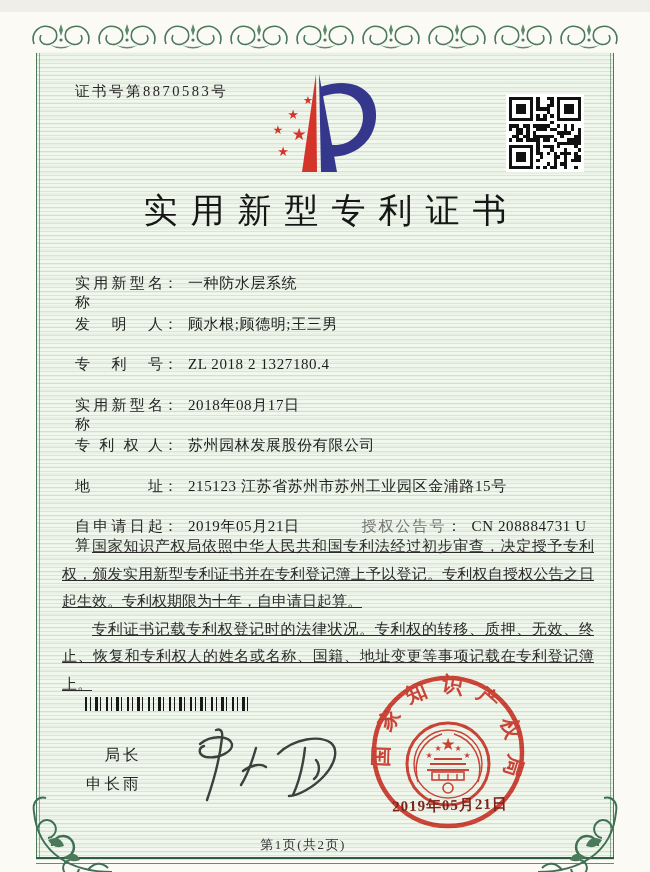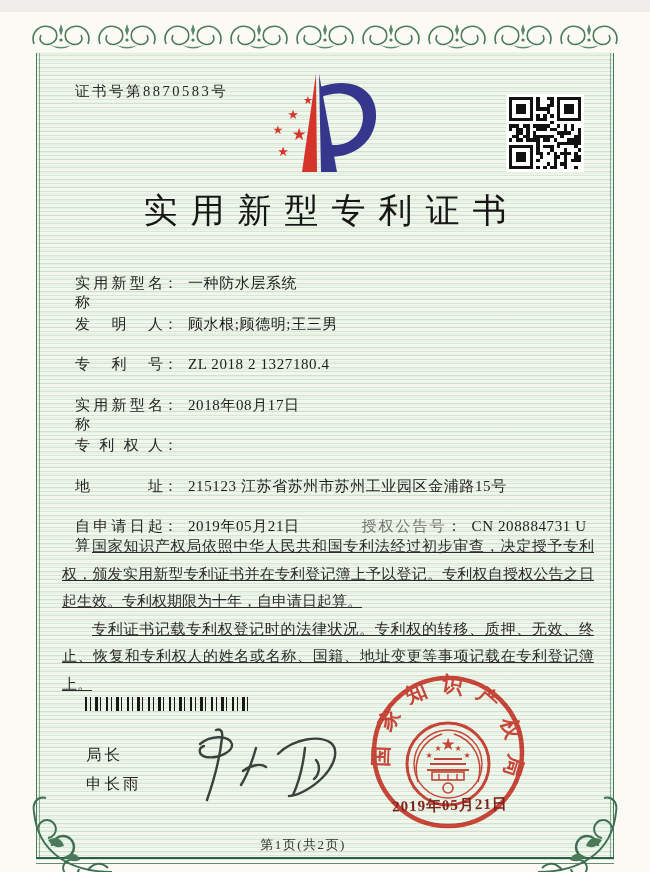--- a/index.html
+++ b/index.html
@@ -37,21 +37,21 @@
   .fpair2{display:flex;align-items:baseline;margin-left:62px;}
   .fpair2 .flabel2{letter-spacing:2px;color:#737373;font-family:Liberation Serif, serif;}
   
   .body-text{position:absolute;left:62px;right:56px;top:521px;font-size:15px;line-height:27.5px;
              text-align:justify;color:#2b2b2b;}
   .body-text p{margin:0;text-indent:2em;text-decoration:underline;}
   
   .barcode{position:absolute;left:85px;top:685px;width:167px;height:14px;
     background:repeating-linear-gradient(90deg,#191919 0 2px,rgba(0,0,0,0) 2px 5px,#191919 5px 6px,
       rgba(0,0,0,0) 6px 10px,#191919 10px 13px,rgba(0,0,0,0) 13px 15px,#191919 15px 16px,rgba(0,0,0,0) 16px 21px);}
-  .signer{position:absolute;left:86px;top:728px;font-size:15.5px;letter-spacing:3px;line-height:29px;color:#252525;}
+  .signer{position:absolute;left:86px;top:728px;font-size:15.5px;letter-spacing:3px;line-height:29px;color:#252525;text-align:right;}
   .signature{position:absolute;left:178px;top:706px;}
   .seal{position:absolute;left:368px;top:660px;mix-blend-mode:multiply;opacity:.92;}
   .seal-date{position:absolute;left:392px;top:784px;font-size:15px;font-weight:bold;color:#7c241c;
              letter-spacing:1px;transform:rotate(-1.5deg);}
   .footer{position:absolute;left:0;right:0;bottom:30px;text-align:center;font-size:13px;
           letter-spacing:1.5px;color:#333;transform:translateX(-22px);}
 </style>
 </head>
 <body>
 
@@ -287,20 +287,21 @@
       <span class="fvalue">ZL 2018 2 1327180.4</span>
     </div>
     <div class="frow">
       <span class="flabel">实用新型名称</span>
         <span class="fcolon">：</span>
       <span class="fvalue">2018年08月17日</span>
     </div>
     <div class="frow">
       <span class="flabel">专利权人</span>
         <span class="fcolon">：</span>
+      <span class="fvalue">苏州园林发展股份有限公司</span>
     </div>
     <div class="frow">
       <span class="flabel">地址</span>
         <span class="fcolon">：</span>
       <span class="fvalue">215123 江苏省苏州市苏州工业园区金浦路15号</span>
     </div>
     <div class="frow">
       <span class="flabel">自申请日起算</span>
         <span class="fcolon">：</span>
       <span class="fvalue">2019年05月21日</span>

